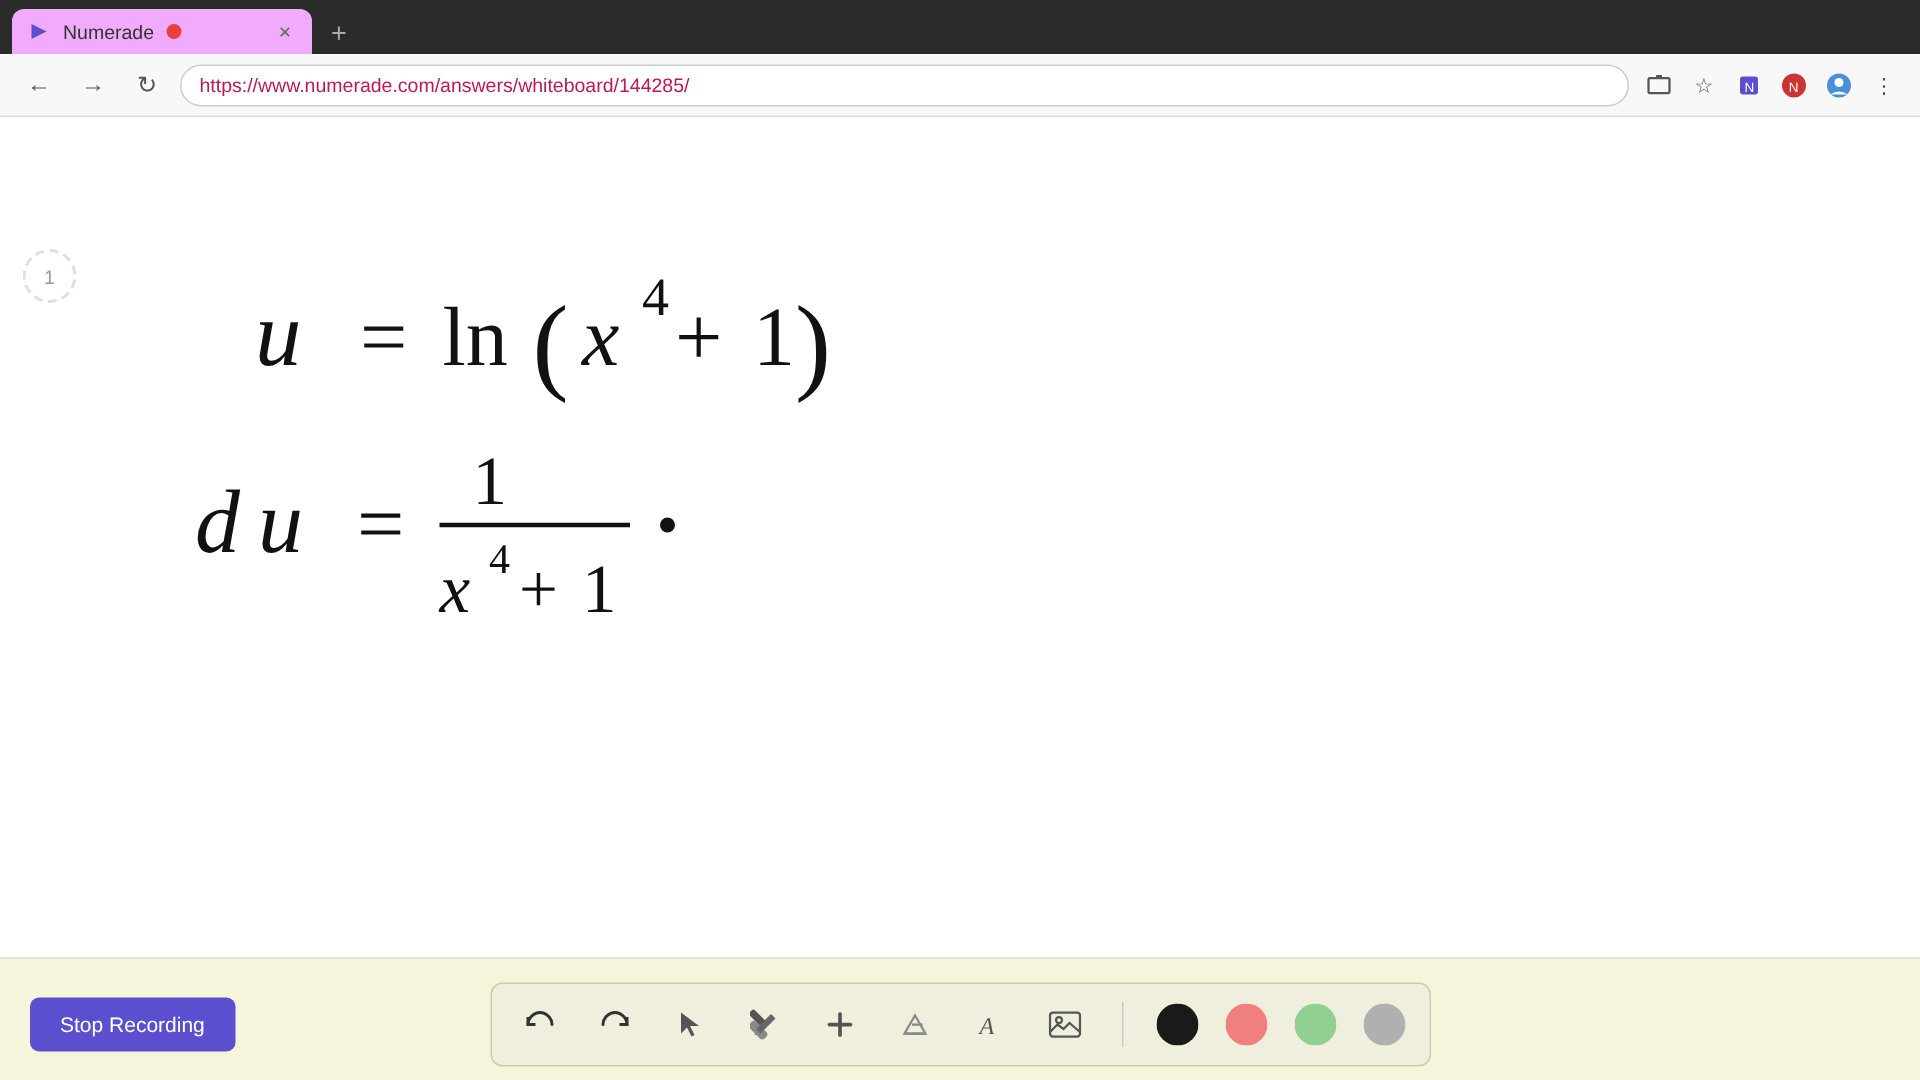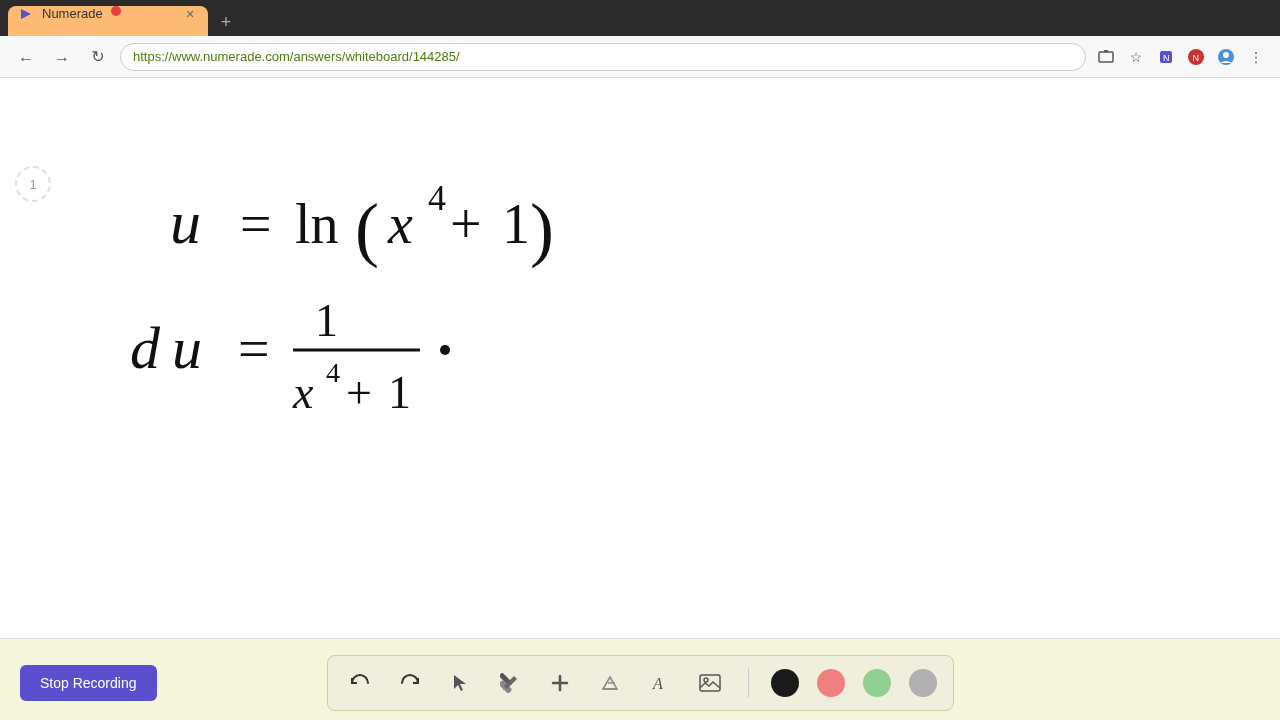--- a/index.html
+++ b/index.html
@@ -14,25 +14,25 @@
 
     .tab-bar {
       background: #2b2b2b;
       height: 36px;
       display: flex;
       align-items: flex-end;
       padding: 0 8px;
     }
 
     .tab {
-      background: #fdba74;
+      background: #f0abfc;
       height: 30px;
       min-width: 200px;
       display: flex;
-      align-items: flex-start;
+      align-items: center;
       padding: 0 10px;
       border-radius: 8px 8px 0 0;
       gap: 8px;
       font-size: 13px;
       color: #333;
     }
 
     .tab-icon {
       width: 16px;
       height: 16px;
@@ -90,21 +90,21 @@
     }
 
     .address-input {
       flex: 1;
       height: 28px;
       border: 1px solid #ccc;
       border-radius: 14px;
       padding: 0 12px;
       font-size: 13px;
       background: white;
-      color: #4d7c0f;
+      color: #be185d;
       outline: none;
     }
 
     .address-icons {
       display: flex;
       align-items: center;
       gap: 6px;
     }
 
     .address-icon {

